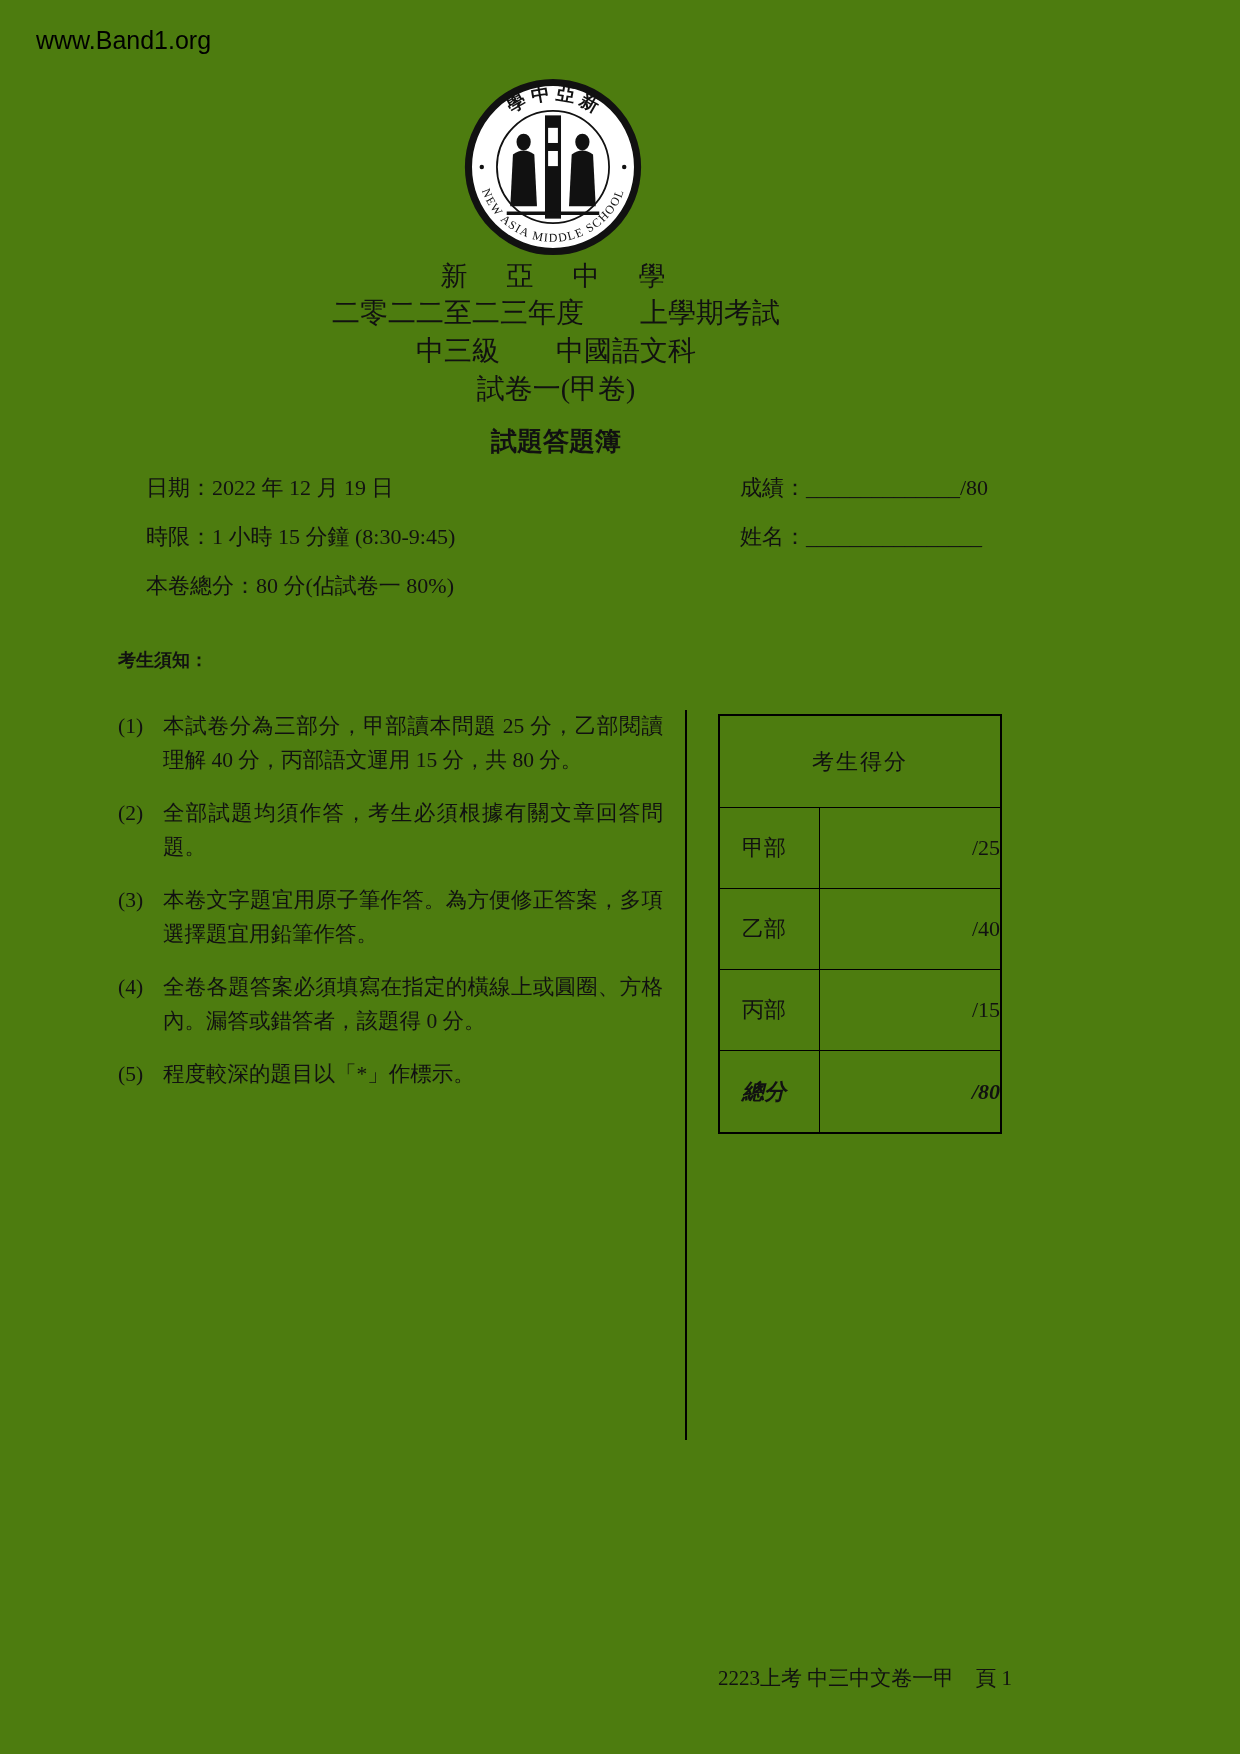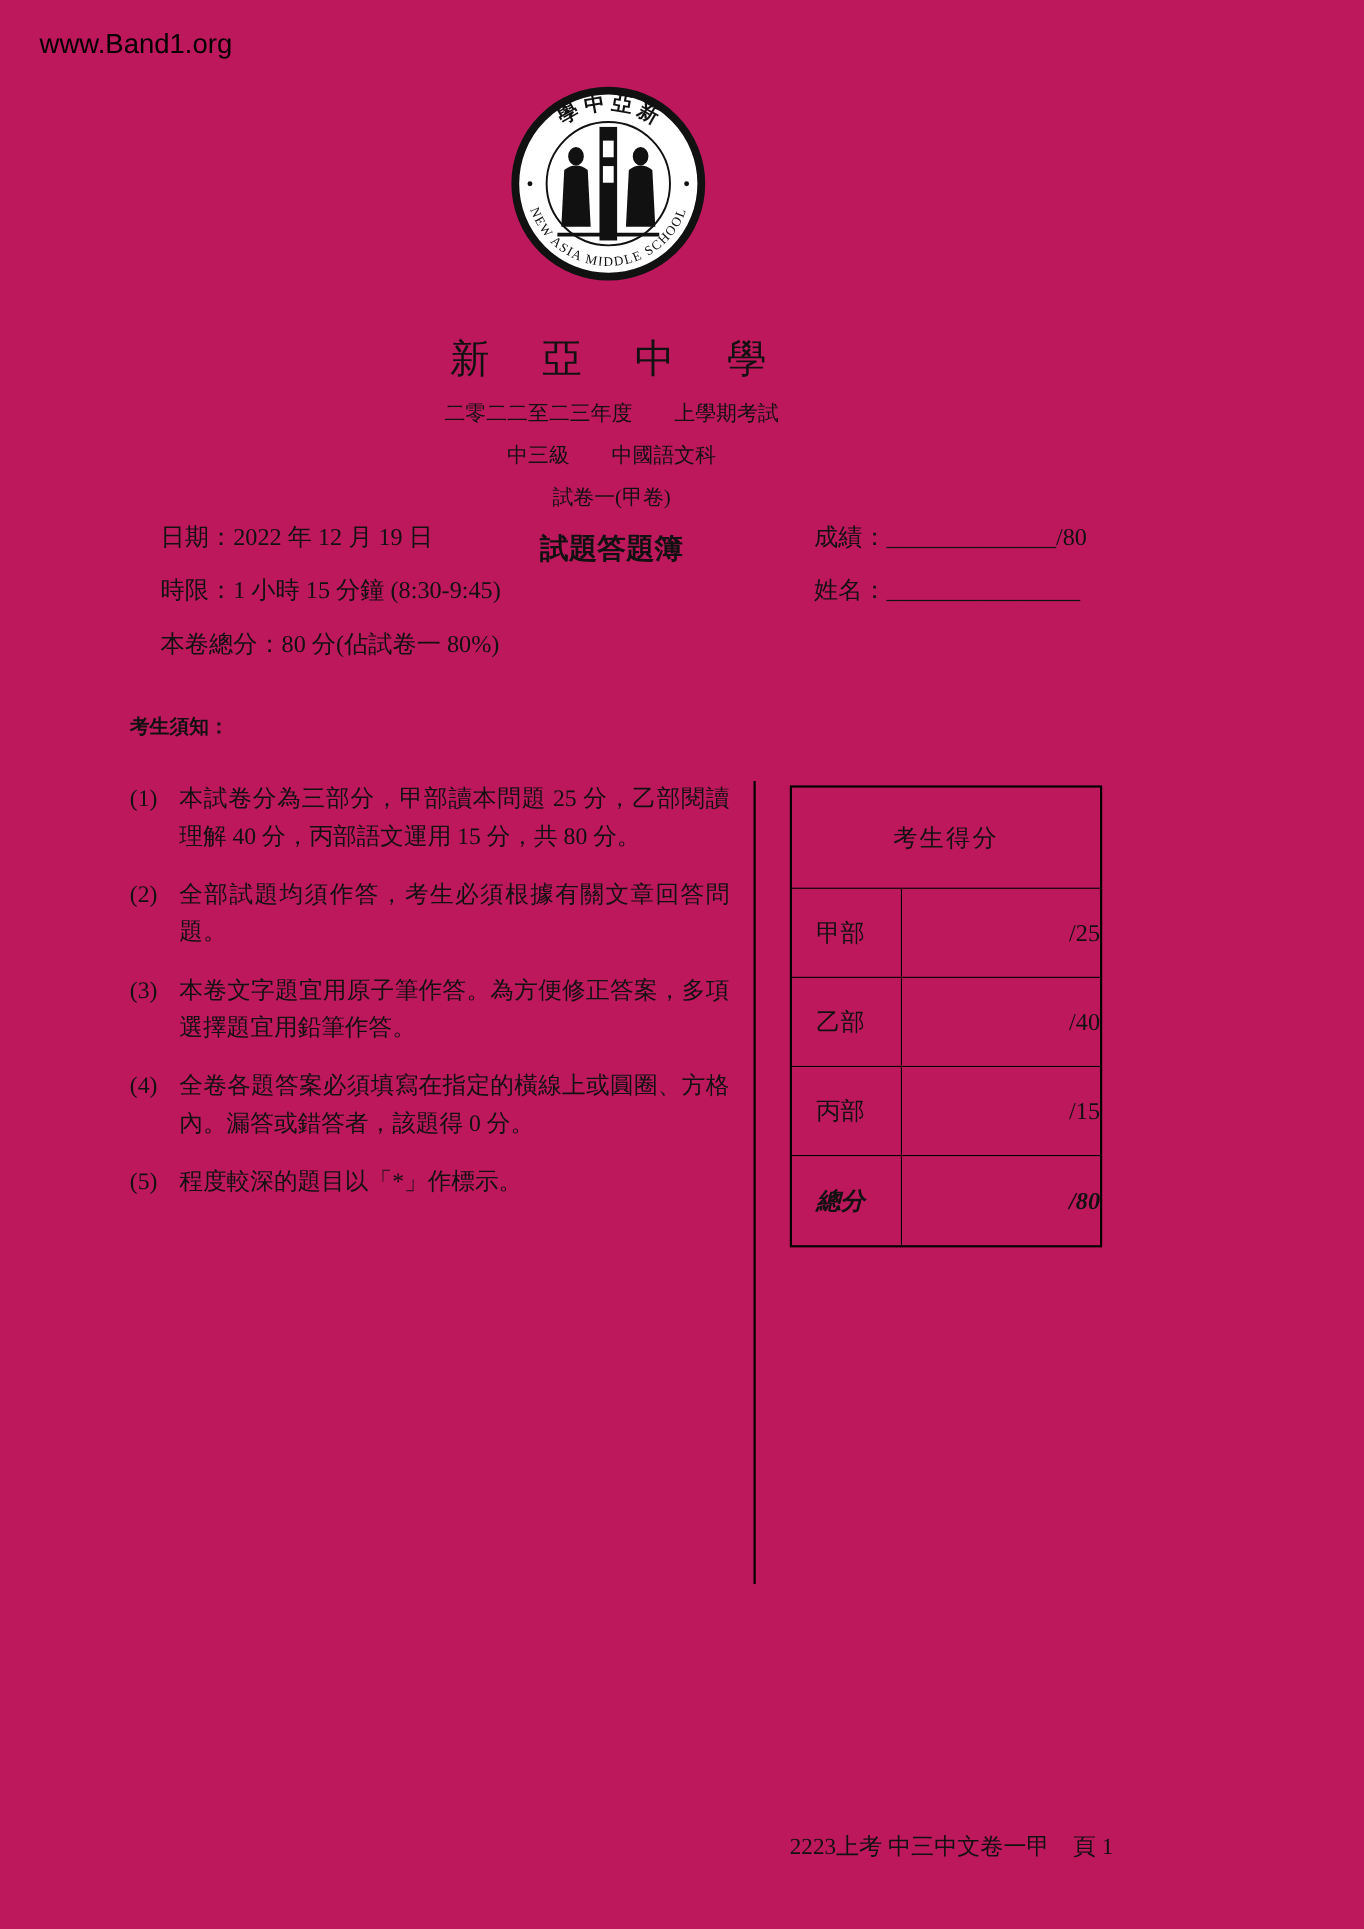--- a/index.html
+++ b/index.html
@@ -2,21 +2,21 @@
 <html><head>
 <meta charset="utf-8">
 <style>
   * { margin: 0; padding: 0; box-sizing: border-box; }
   html, body { background: #e8e8e8; }
   .page {
     position: relative;
     width: 1240px;
     height: 1754px;
     margin: 0 auto;
-    background: #be185d;
+    background: #4d7c0f;
     font-family: "Liberation Serif", "DejaVu Serif", serif;
     color: #111111;
     overflow: hidden;
   }
   .watermark {
     position: absolute;
     left: 36px; top: 26px;
     font-size: 25px;
     font-family: "Liberation Sans", "DejaVu Sans", sans-serif;
     color: #000;
@@ -25,22 +25,22 @@
     position: absolute;
     left: 464px; top: 78px;
     width: 178px; height: 178px;
   }
   .header-block {
     position: absolute;
     left: 0; top: 258px;
     width: 1112px;
     text-align: center;
   }
-  .school-name { font-size: 36px; letter-spacing: 6px; margin-top: 44px; }
-  .h-line { font-size: 19px; margin-top: 12px; }
+  .school-name { font-size: 27px; letter-spacing: 6px; }
+  .h-line { font-size: 28px; }
   .booklet-title { font-size: 26px; font-weight: bold; margin-top: 16px; }
 
   .info-left { position: absolute; left: 118px; top: 474px; width: 560px; }
   .info-right { position: absolute; left: 712px; top: 474px; width: 420px; }
   .info-line { font-size: 22px; height: 49px; line-height: 27px; margin-left: 28px; }
 
   .notes-title {
     position: absolute; left: 118px; top: 648px;
     font-size: 18px; font-weight: bold;
   }

